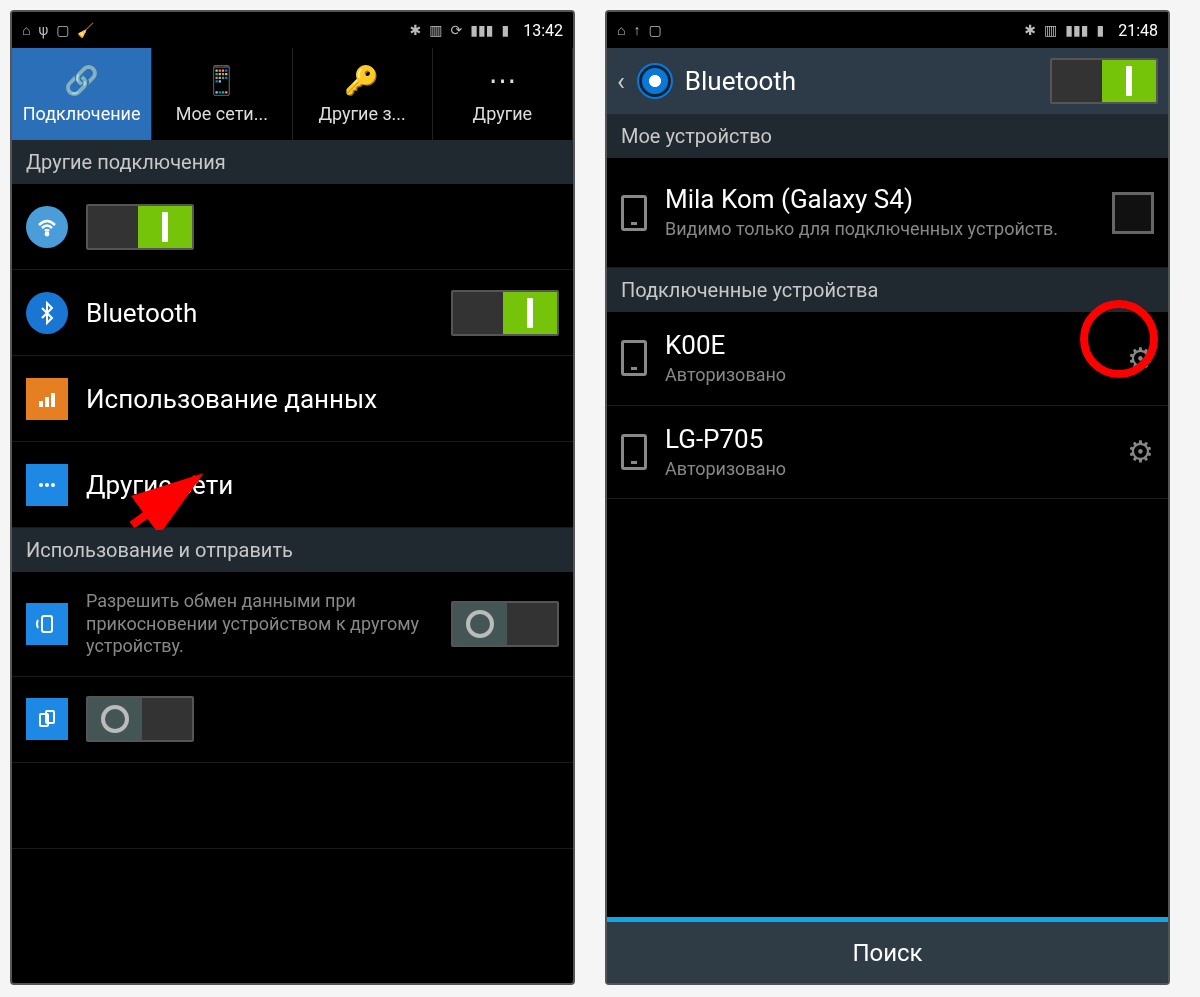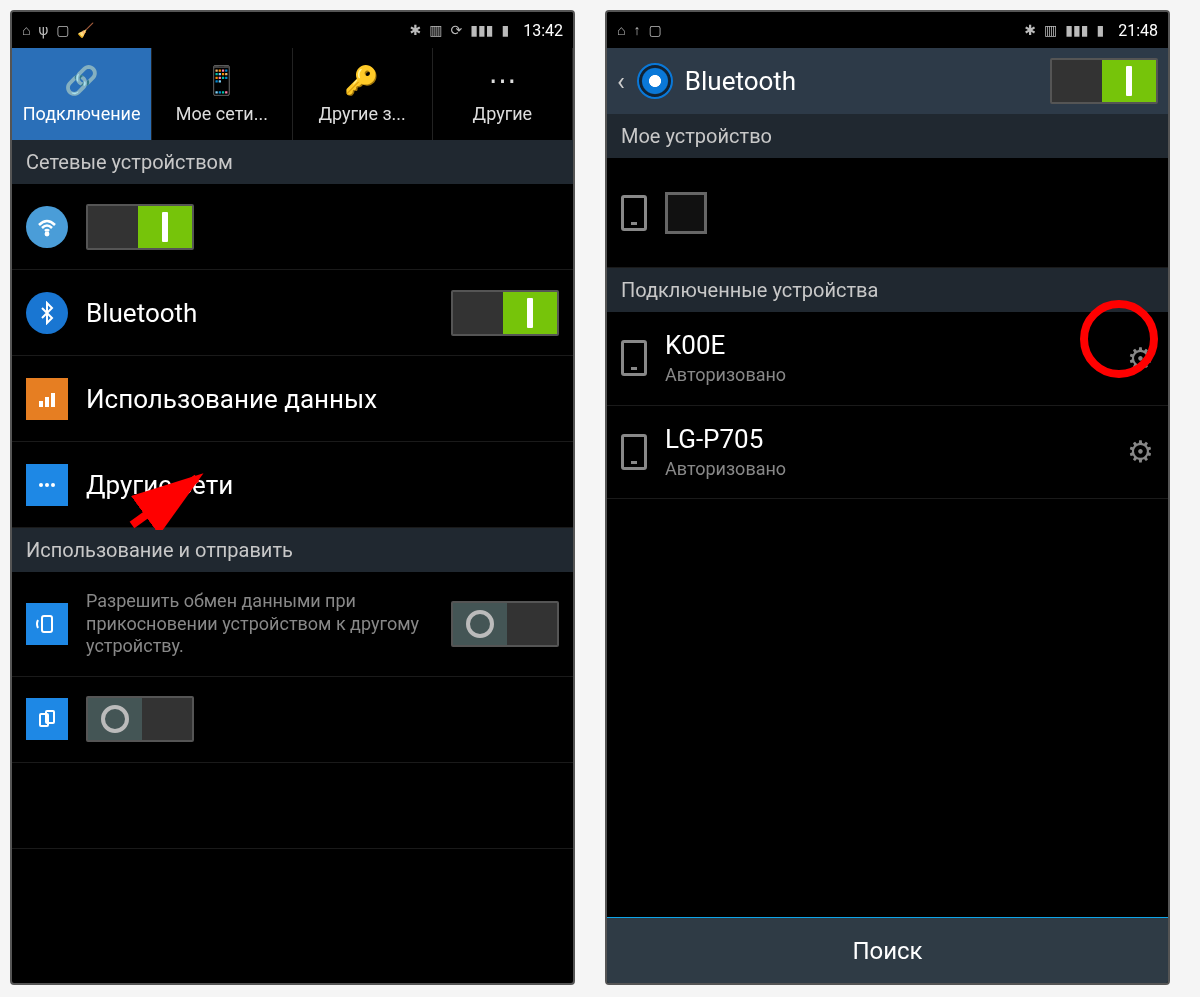--- a/index.html
+++ b/index.html
@@ -135,21 +135,21 @@
   }
   .content { flex: 1; overflow: hidden; display: flex; flex-direction: column; position: relative; }
   .footer-btn {
     height: 66px;
     background: #2f3b45;
     color: #fff;
     font-size: 24px;
     display: flex;
     align-items: center;
     justify-content: center;
-    border-top: 1px solid #0ea5e9;
+    border-top: 5px solid #0ea5e9;
   }
   .ic-wifi { background: #4a9dd8; color: #fff; border-radius: 50%; }
   .ic-bt { background: #1976d2; color: #fff; border-radius: 50%; }
   .ic-data { background: #e67e22; color: #fff; }
   .ic-more { background: #1e88e5; color: #fff; }
   .ic-nfc { background: #1e88e5; color: #fff; }
   .ic-sbeam { background: #1e88e5; color: #fff; }
   .ic-phone-outline {
     width: 26px; height: 36px; border: 3px solid #888; border-radius: 3px; position: relative;
   }
@@ -192,21 +192,21 @@
       <span class="tab-icon">🔑</span>
       <span>Другие з...</span>
     </div>
     <div class="tab">
       <span class="tab-icon">⋯</span>
       <span>Другие</span>
     </div>
   </div>
 
   <div class="content">
-    <div class="section-header">Сетевые устройством</div>
+    <div class="section-header">Другие подключения</div>
 
     <div class="item">
       <div class="icon-box ic-wifi">
         <svg width="24" height="24" viewBox="0 0 24 24" fill="none" stroke="#fff" stroke-width="2.5">
             <path d="M4 10 Q12 2 20 10"></path>
             <path d="M7 13 Q12 8 17 13"></path>
             <path d="M10 16 Q12 14 14 16"></path>
             <circle cx="12" cy="19" r="1.2" fill="#fff"></circle>
           </svg>
       </div>
@@ -335,20 +335,24 @@
         <div class="track"></div>
         <div class="knob"></div>
       </div>
   </div>
 
   <div class="content">
     <div class="section-header">Мое устройство</div>
 
     <div class="item" style="min-height:110px">
       <div class="ic-phone-outline"></div>
+      <div class="text-col">
+        <div class="title">Mila Kom (Galaxy S4)</div>
+        <div class="sub">Видимо только для подключенных устройств.</div>
+      </div>
       <div class="right">
         <div class="checkbox"></div>
       </div>
     </div>
 
     <div class="section-header">Подключенные устройства</div>
 
     <div class="item">
       <div class="ic-phone-outline"></div>
       <div class="text-col">

